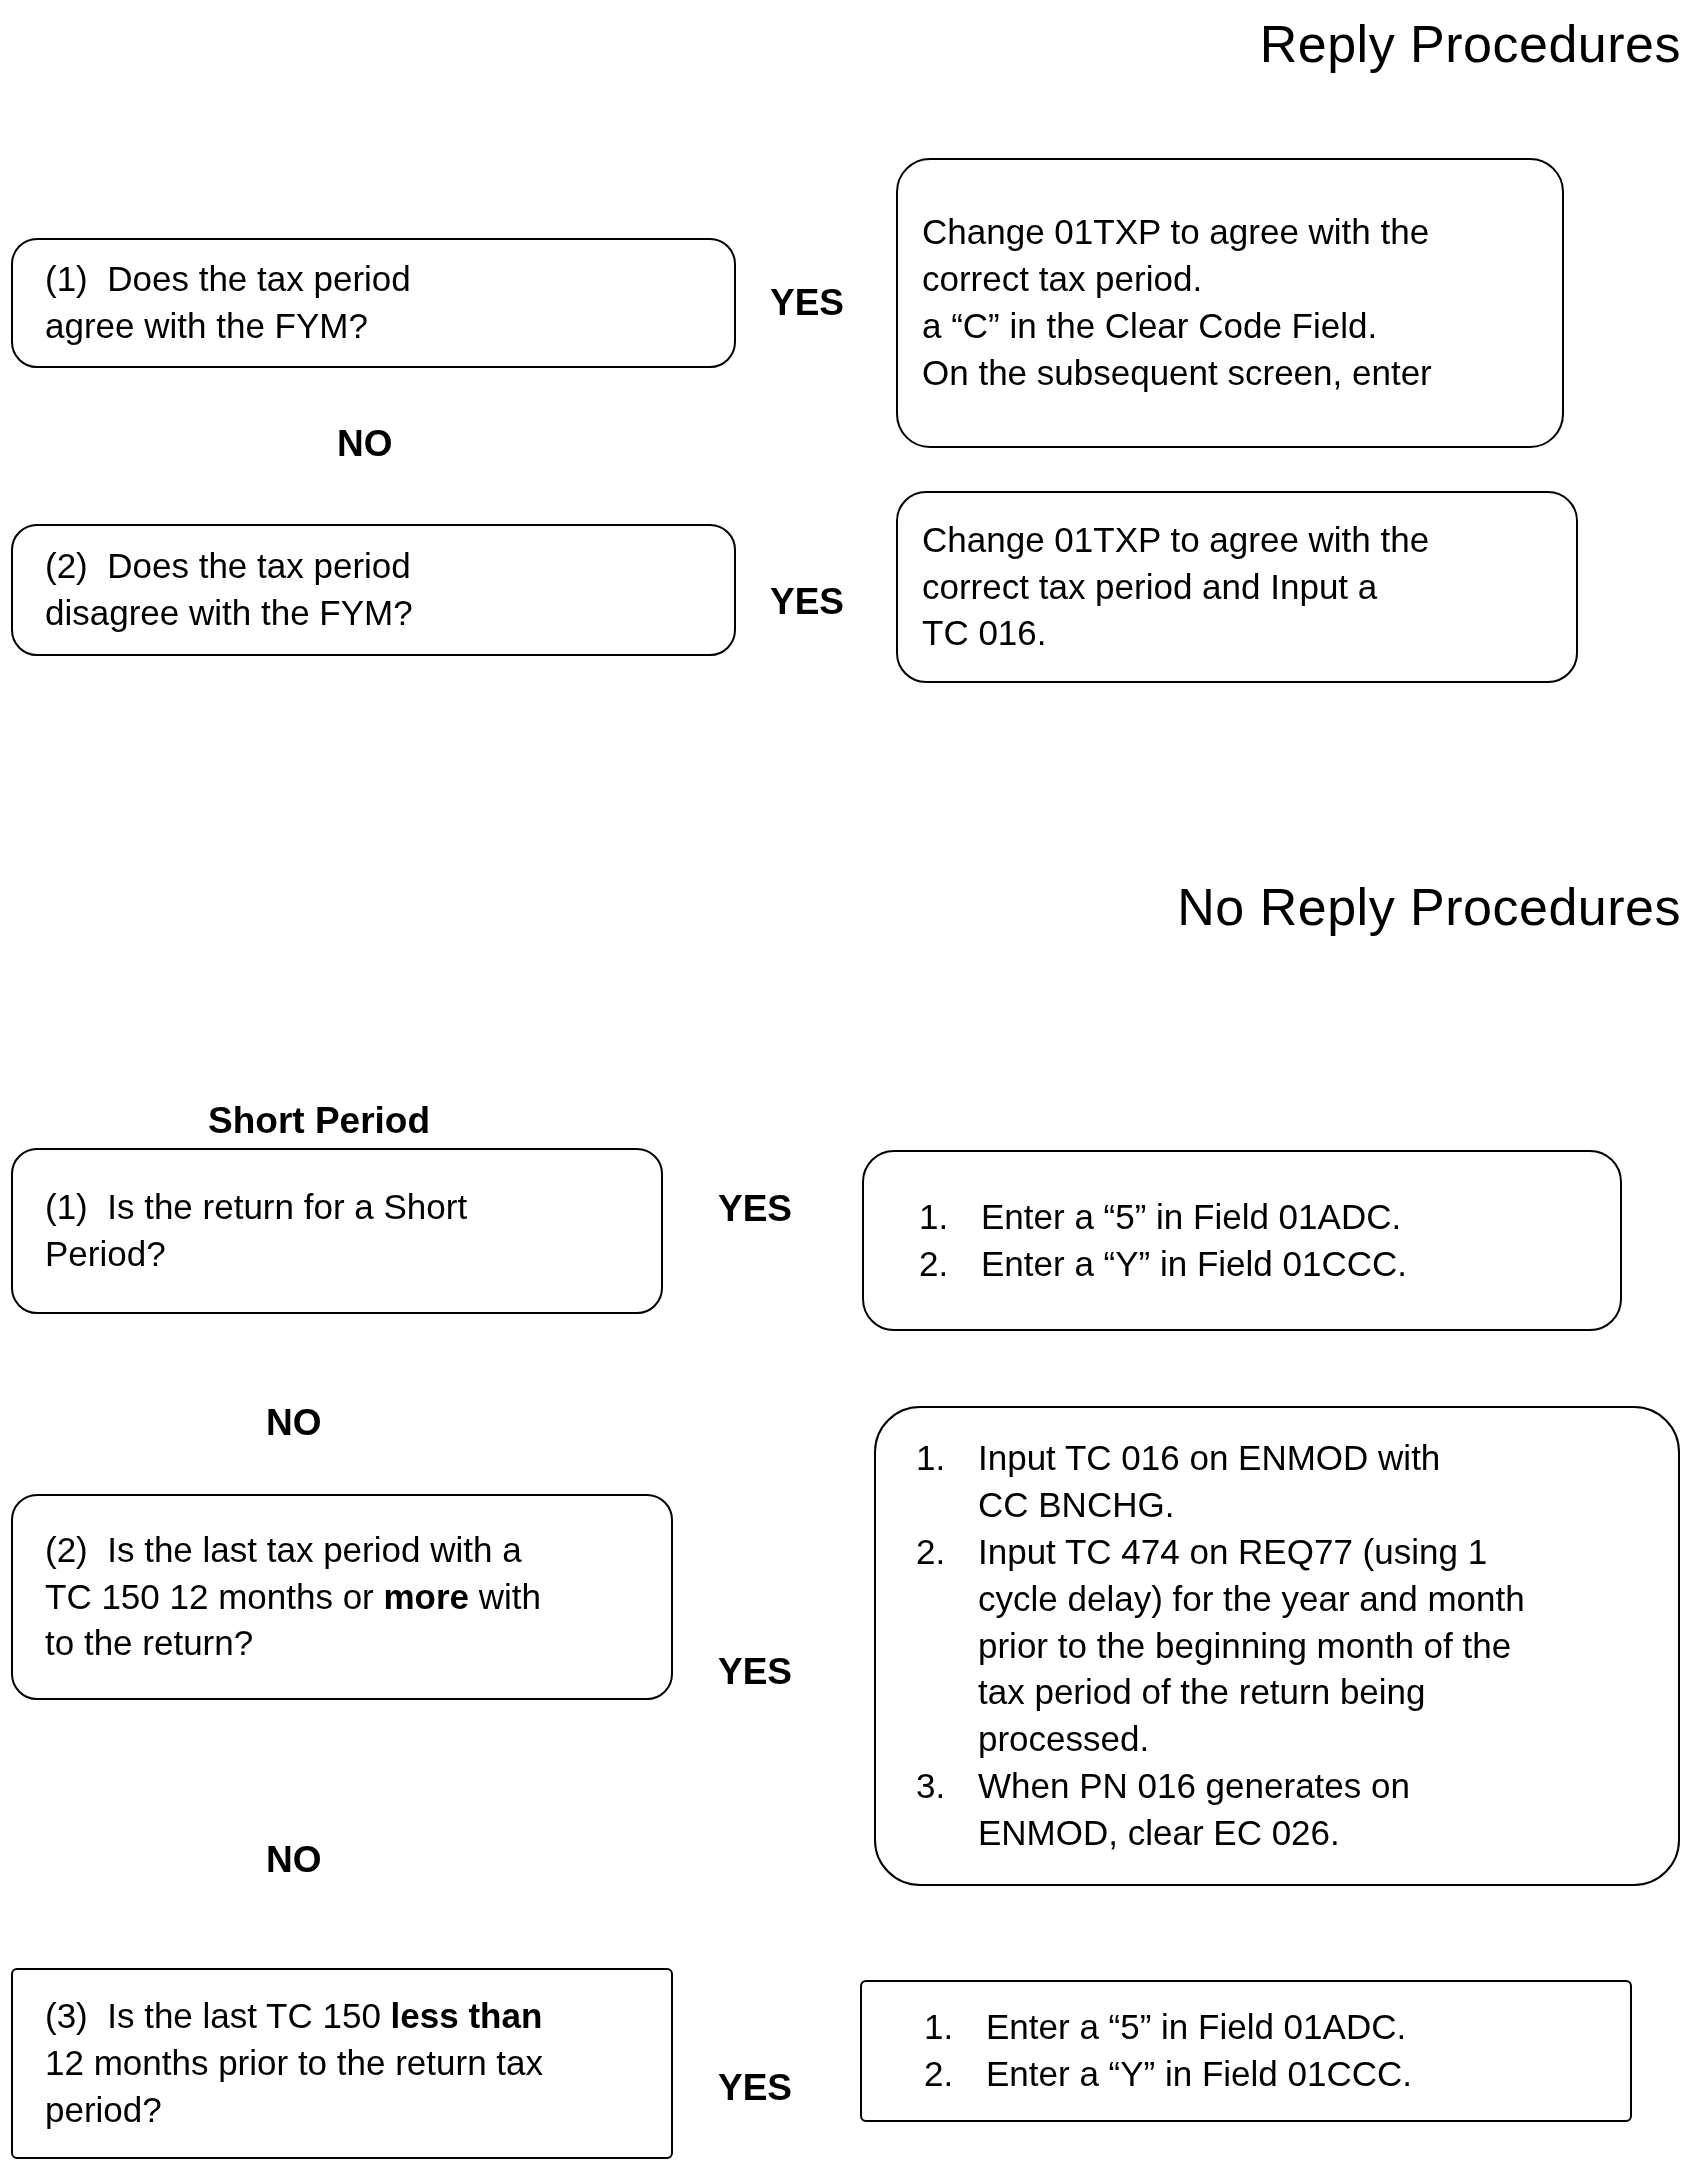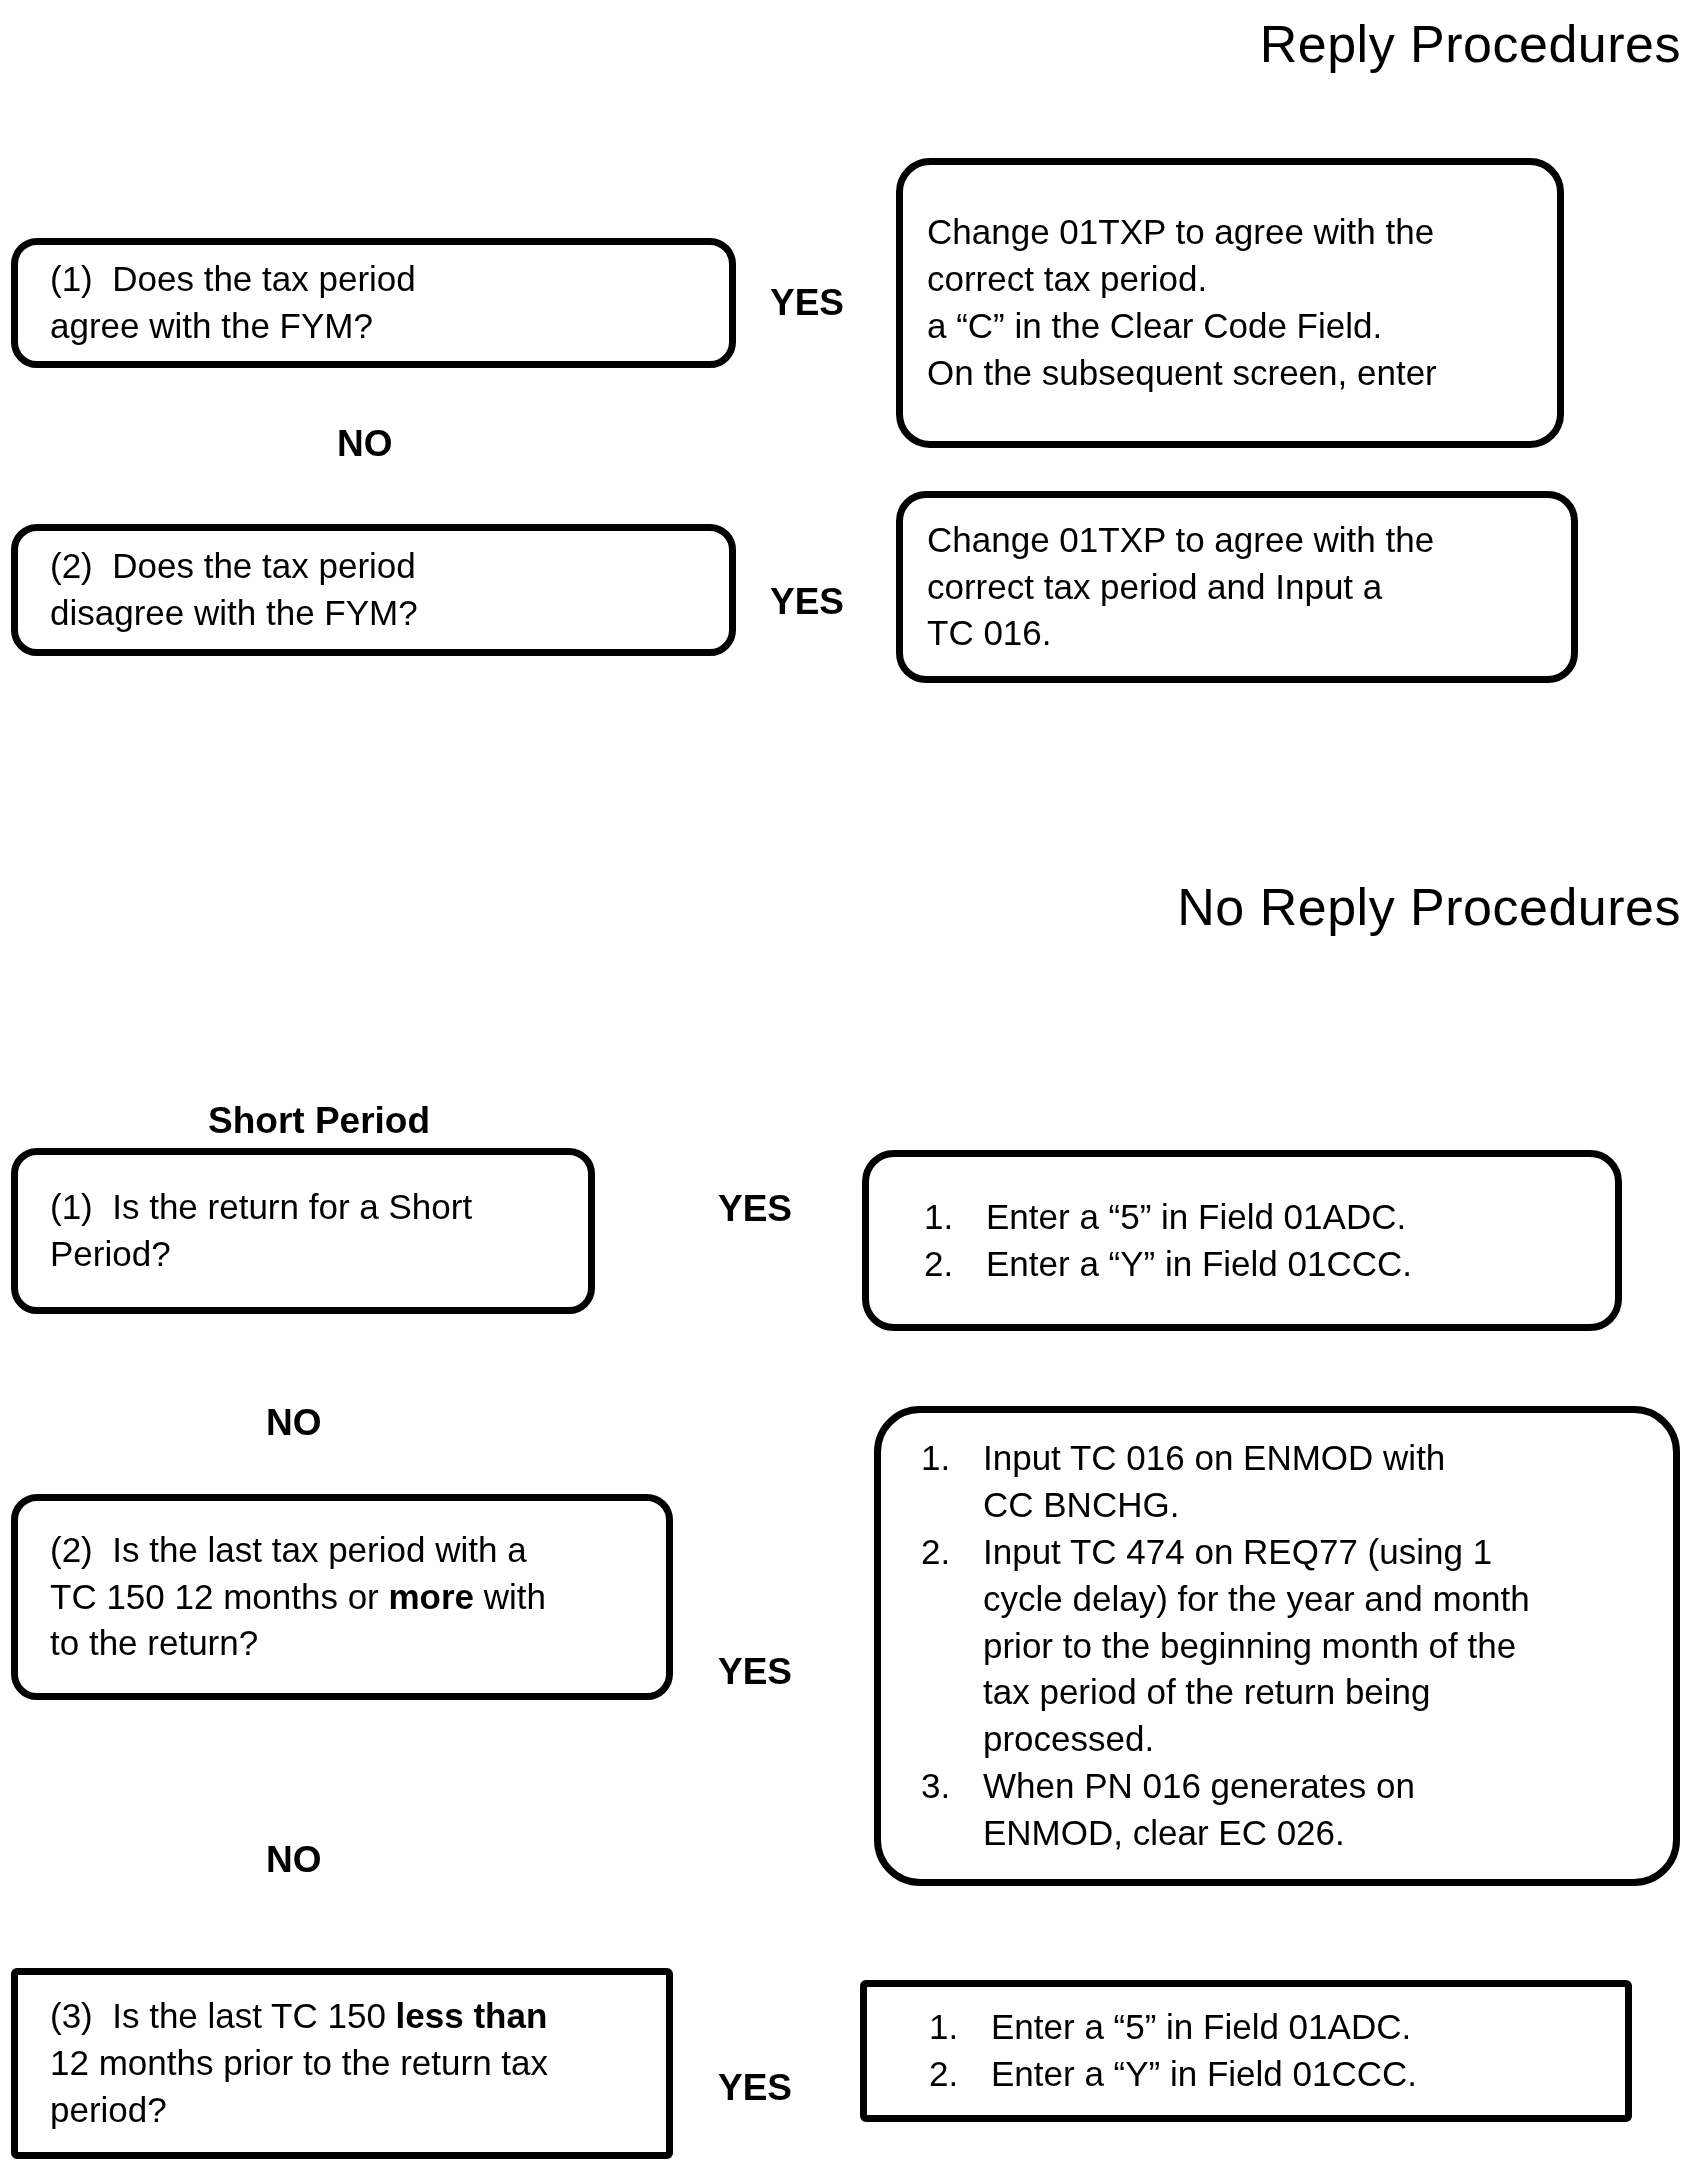--- a/index.html
+++ b/index.html
@@ -20,21 +20,21 @@
     left: 0;
     width: 100%;
     text-align: right;
     font-size: 52px;
     font-weight: normal;
     letter-spacing: 0.5px;
   }
   .box {
     position: absolute;
     background: #ffffff;
-    border: 7px solid #000000;
+    border: 2px solid #000000;
     border-radius: 28px;
     display: flex;
     flex-direction: column;
     justify-content: center;
     font-size: 35px;
     line-height: 1.34;
   }
   .qbox { padding: 10px 32px; }
   .abox { padding: 14px 24px; }
   .line { white-space: pre-wrap; }
@@ -89,21 +89,21 @@
   <div class="box abox" style="left:896px; top:491px; width:682px; height:192px; border-radius:30px;">
     <div class="line">Change 01TXP to agree with the</div>
     <div class="line">correct tax period and Input a</div>
     <div class="line">TC 016.</div>
   </div>
 
   <div class="title" style="top:877px;">No Reply Procedures</div>
 
   <div class="heading" style="left:208px; top:1100px;">Short Period</div>
 
-  <div class="box qbox" style="left:11px; top:1148px; width:584px; height:166px; border-radius:26px;">
+  <div class="box qbox" style="left:11px; top:1148px; width:652px; height:166px; border-radius:26px;">
     <div class="line">(1)  Is the return for a Short</div>
     <div class="line">Period?</div>
   </div>
 
   <div class="connector" style="left:718px; top:1188px;">YES</div>
 
   <div class="box abox" style="left:862px; top:1150px; width:760px; height:181px; border-radius:32px; padding-left:55px;">
     <div class="olist">
       <div class="oli">
         <span class="num">1.</span>

